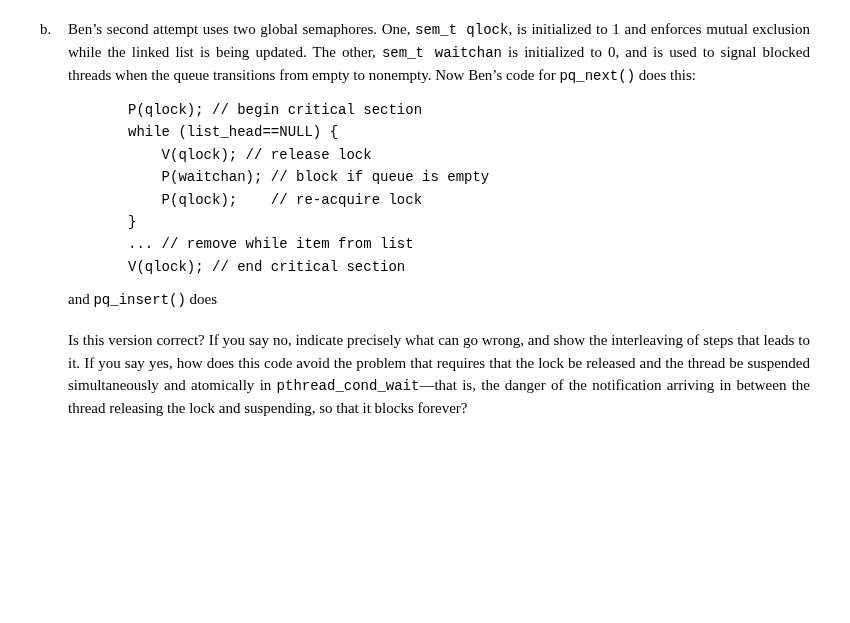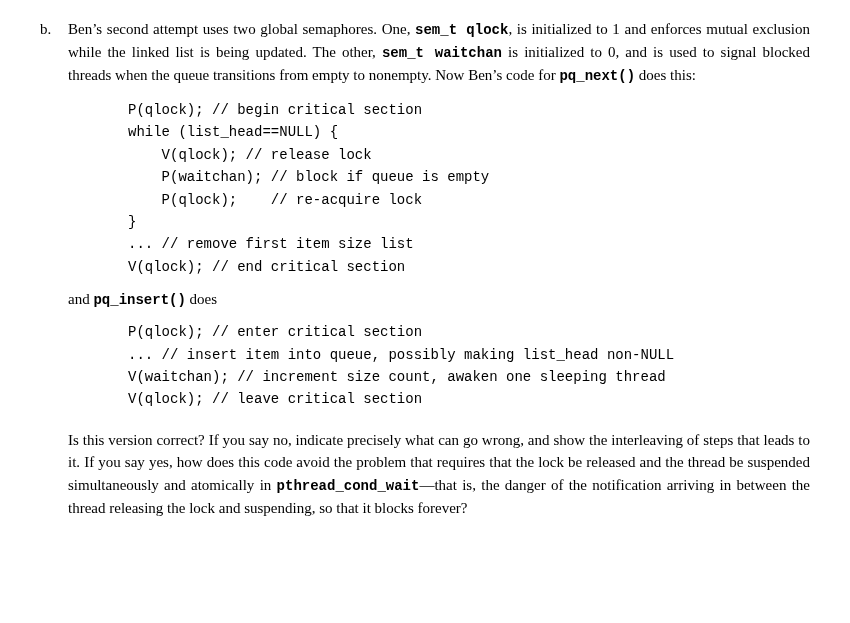--- a/index.html
+++ b/index.html
@@ -44,21 +44,20 @@
       font-family: "Courier New", Courier, monospace;
       font-size: 14px;
       margin: 10px 0 10px 60px;
       line-height: 1.6;
       white-space: pre;
     }
 
     .inline-code {
       font-family: "Courier New", Courier, monospace;
       font-size: 14px;
-      font-weight: bold;
     }
 
     .italic {
     }
 
     .and-line {
       margin-bottom: 0;
       margin-top: 4px;
     }
 
@@ -77,30 +76,26 @@
     <div class="paragraph">
       <span>Ben’s second attempt uses </span><span class="italic">two</span><span> global semaphores.  One, </span><span class="inline-code">sem_t qlock</span><span>, is initialized to 1 and enforces mutual exclusion while the linked list is being updated.  The other, </span><span class="inline-code">sem_t waitchan</span><span> is initialized to 0, and is used to signal blocked threads when the queue transitions from empty to nonempty.  Now Ben’s code for </span><span class="inline-code">pq_next()</span><span> does this:</span>
     </div>
 
     <div class="code-block">P(qlock); // begin critical section
 while (list_head==NULL) {
     V(qlock); // release lock
     P(waitchan); // block if queue is empty
     P(qlock);    // re-acquire lock
 }
-... // remove first item size list
+... // remove while item from list
 V(qlock); // end critical section</div>
 
     <div class="and-line paragraph">
       <span>and </span><span class="inline-code">pq_insert()</span><span> does</span>
     </div>
 
-    <div class="code-block">P(qlock); // enter critical section
-... // insert item into queue, possibly making list_head non-NULL
-V(waitchan); // increment size count, awaken one sleeping thread
-V(qlock); // leave critical section</div>
 
     <div class="question-paragraph">
       <span>Is this version correct?  If you say no, indicate precisely what can go wrong, and show the interleaving of steps that leads to it.  If you say yes, how does this code avoid the problem that requires that the lock be released and the thread be suspended simultaneously and </span><span class="italic">atomically</span><span> in </span><span class="inline-code">pthread_cond_wait</span><span>—that is, the danger of the notification arriving in between the thread releasing the lock and suspending, so that it blocks forever?</span>
     </div>
 
   </div>
 </div>
 
 </body></html>

